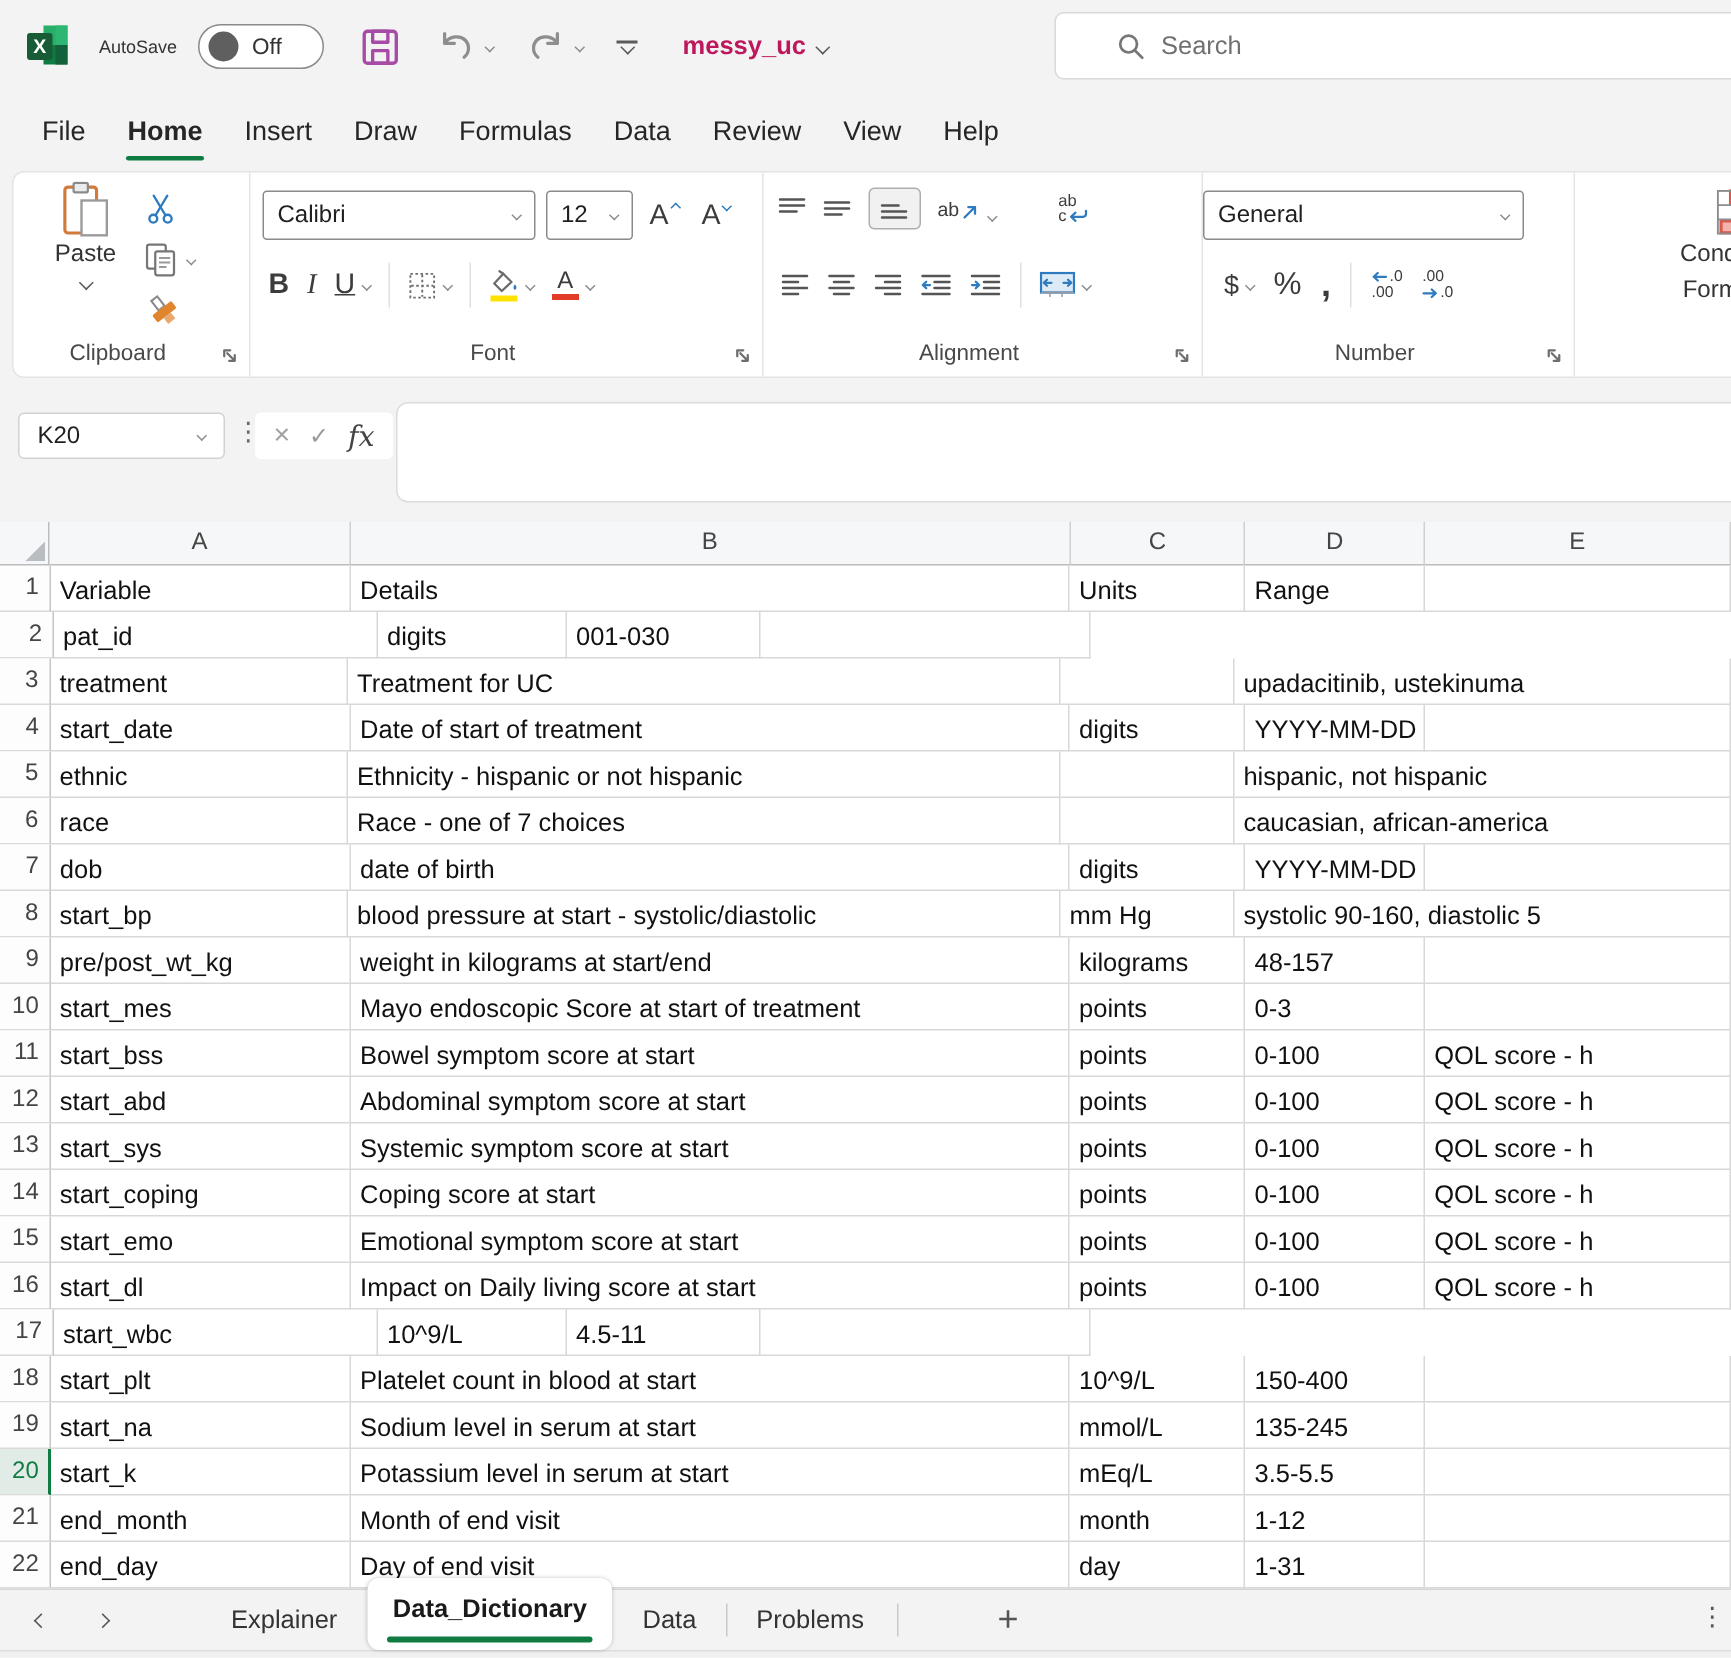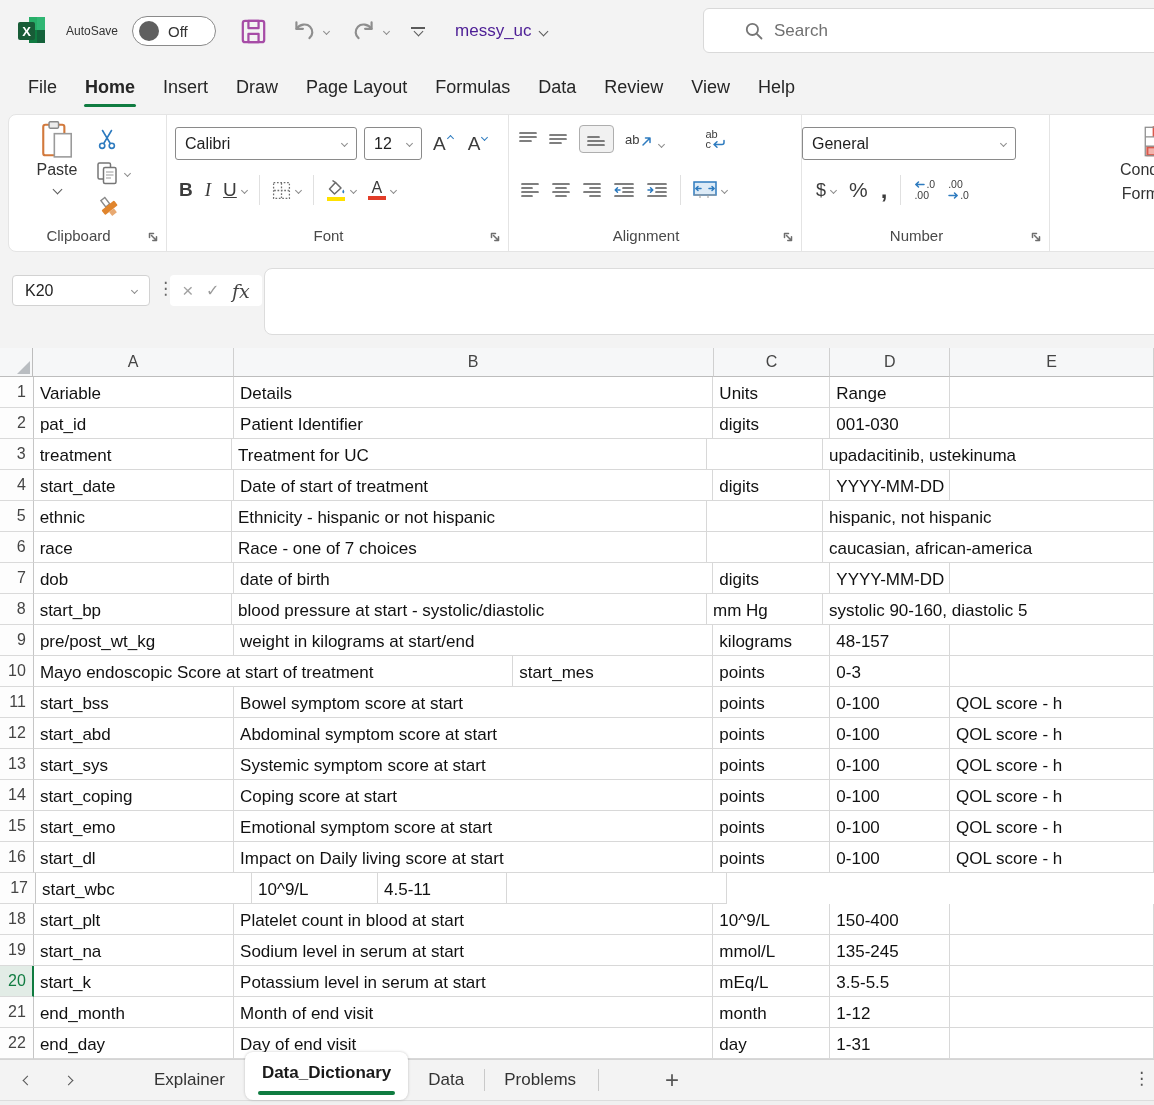--- a/index.html
+++ b/index.html
@@ -13,21 +13,21 @@
   .autosave-label { font-size:12px; color:#333; margin-left:4px; }
   .pill { width:84px; height:30px; border:1px solid #8a8a8a; border-radius:16px; background:#fff; display:flex; align-items:center; padding:0 6px; gap:9px; cursor:pointer; }
   .knob { width:20px; height:20px; border-radius:50%; background:#5f5f5f; }
   .pill-text { font-size:15px; color:#333; }
   .cv { display:inline-block; width:7px; height:7px; border-right:1.7px solid #5a5a5a; border-bottom:1.7px solid #5a5a5a; transform:rotate(45deg); }
   .cv.s { width:5px; height:5px; border-width:1.4px; border-color:#8c8c8c; }
   .cv.up { transform:rotate(-135deg); }
   .cv.blue { border-color:#2e7bbf; }
   .qat-chev { display:flex; flex-direction:column; align-items:center; gap:2px; }
   .qat-chev .bar { width:14px; height:2px; background:#5a5a5a; }
-  .wbname { font-size:17px; color:#4c1d95; margin:0 8px 0 16px; }
+  .wbname { font-size:17px; color:#be185d; margin:0 8px 0 16px;font-weight:bold; }
   .search-box { position:absolute; left:703px; top:8px; width:470px; height:45px; background:#fff; border:1px solid #d9d9d9; border-radius:6px; display:flex; align-items:center; padding-left:38px; }
   .search-box svg { position:absolute; left:40px; }
   .search-box input { border:none; outline:none; font-size:17px; color:#444; width:300px; margin-left:32px; font-family:inherit; background:transparent; }
   .search-box input::placeholder { color:#707070; }
 
   
   .menubar { height:50px; display:flex; align-items:center; padding-left:14px; }
   .menu-tab { padding:0 14px; font-size:18px; height:50px; line-height:50px; position:relative; cursor:pointer; color:#262626; }
   .menu-tab.active { font-weight:bold; }
   .menu-tab.active::after { content:''; position:absolute; left:13px; right:13px; bottom:5px; height:3px; background:#107C41; border-radius:2px; }
@@ -178,21 +178,20 @@
       </svg>
       <input type="text" placeholder="Search" style="">
     </div>
   </div>
 
   <div class="menubar" id="menu-tabs">
       <div class="menu-tab">File</div>
       <div class="menu-tab active">Home</div>
       <div class="menu-tab">Insert</div>
       <div class="menu-tab">Draw</div>
-      <div class="menu-tab">Page Layout</div>
       <div class="menu-tab">Formulas</div>
       <div class="menu-tab">Data</div>
       <div class="menu-tab">Review</div>
       <div class="menu-tab">View</div>
       <div class="menu-tab">Help</div>
     </div>
 
   <div class="ribbon">
     <div class="ribbon-panel">
 
@@ -519,21 +518,20 @@
           <div class="row-h">1</div>
           <div class="cell col-A">Variable</div>
           <div class="cell col-B">Details</div>
           <div class="cell col-C">Units</div>
           <div class="cell col-D">Range</div>
           <div class="cell col-E"></div>
         </div>
         <div class="grid-row">
           <div class="row-h">2</div>
           <div class="cell col-A">pat_id</div>
-          <div class="cell col-B">Patient Identifier</div>
           <div class="cell col-C">digits</div>
           <div class="cell col-D">001-030</div>
           <div class="cell col-E"></div>
         </div>
         <div class="grid-row">
           <div class="row-h">3</div>
           <div class="cell col-A">treatment</div>
           <div class="cell col-B">Treatment for UC</div>
           <div class="cell col-C"></div>
           <div class="cell col-D spill">upadacitinib, ustekinuma</div>
@@ -582,22 +580,22 @@
         <div class="grid-row">
           <div class="row-h">9</div>
           <div class="cell col-A">pre/post_wt_kg</div>
           <div class="cell col-B">weight in kilograms at start/end</div>
           <div class="cell col-C">kilograms</div>
           <div class="cell col-D">48-157</div>
           <div class="cell col-E"></div>
         </div>
         <div class="grid-row">
           <div class="row-h">10</div>
+          <div class="cell col-A">start_mes</div>
           <div class="cell col-B">Mayo endoscopic Score at start of treatment</div>
-          <div class="cell col-A">start_mes</div>
           <div class="cell col-C">points</div>
           <div class="cell col-D">0-3</div>
           <div class="cell col-E"></div>
         </div>
         <div class="grid-row">
           <div class="row-h">11</div>
           <div class="cell col-A">start_bss</div>
           <div class="cell col-B">Bowel symptom score at start</div>
           <div class="cell col-C">points</div>
           <div class="cell col-D">0-100</div>

